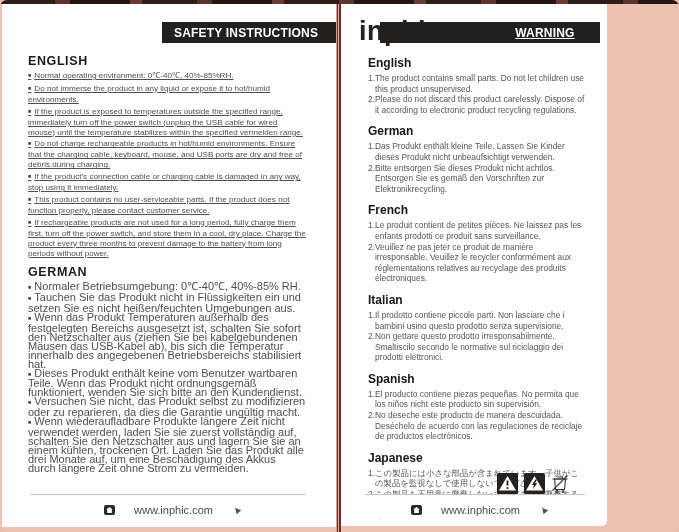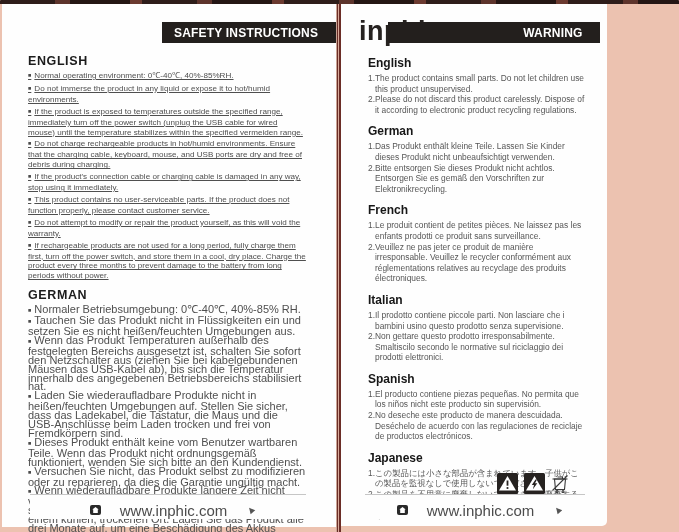--- a/index.html
+++ b/index.html
@@ -1,39 +1,39 @@
 <!DOCTYPE html>
 <html><head>
 <meta charset="utf-8">
 <style>
   html,body{margin:0;padding:0;}
   body{
     width:679px;height:532px;position:relative;overflow:hidden;
     font-family:"Liberation Sans", sans-serif;
     background:#e9bfae;
   }
-  .frame{position:absolute;inset:0;background:#ecc2b0;border-radius:1px;overflow:hidden;}
+  .frame{position:absolute;inset:0;background:#ecc2b0;border-radius:7px;overflow:hidden;}
   .topstrip{
     position:absolute;top:0;left:0;right:0;height:4px;z-index:6;
     background:repeating-linear-gradient(90deg,#2e1d1a 0 55px,#5d342c 55px 70px,#241614 70px 130px,#6b3a30 130px 142px);
   }
   .page{position:absolute;background:#fefefe;top:4px;}
   .page-left{left:2px;width:334px;height:523px;}
   .page-right{left:341px;width:266px;height:522px;border-radius:0 0 5px 0;}
   .divider{
     position:absolute;left:336px;top:0;width:5px;height:532px;z-index:5;
     background:linear-gradient(90deg,#c9a394 0 1px,#6b2d27 1px 2.5px,#d9ab9b 2.5px 3.5px,#6b2d27 3.5px 5px);
   }
   
   .bar{
     position:absolute;height:21px;background:#231f1d;color:#fff;
     display:flex;align-items:center;z-index:4;
   }
   .bar-left{top:18px;right:0;width:168px;justify-content:center;padding-right:6px;}
-  .bar-right{top:18px;right:7px;width:196px;justify-content:flex-end;padding-right:16px;}
+  .bar-right{top:18px;right:7px;width:196px;justify-content:flex-end;padding-right:24px;text-decoration:underline;}
   .bar span{
     font-weight:bold;font-size:12.5px;letter-spacing:.2px;
     transform:scaleX(.96);white-space:nowrap;
   }
   .logo{
     position:absolute;left:18px;top:12px;
     font-size:27px;font-weight:bold;letter-spacing:.5px;color:#262220;
     transform:scaleY(1.05);
   }
   
@@ -49,21 +49,21 @@
   .sec-title-right{font-size:12px;font-weight:bold;color:#171717;margin:9px 0 3px 0;}
   .rp-content section:first-child .sec-title-right{margin-top:0;}
   .ni{display:flex;color:#565656;font-size:8.4px;line-height:10.6px;}
   .ni .num{flex:0 0 auto;white-space:pre;}
   .ni .txt{flex:1;}
   
   .page-footer{position:absolute;text-align:center;z-index:3;background:#fefefe;}
   .pf-left{left:28px;right:30px;bottom:8px;}
   .pf-right{left:24px;right:22px;bottom:7px;}
   .frule{border:none;border-top:1px solid #c6c6c6;margin:0 0 6px 0;}
-  .furl{display:inline-flex;align-items:center;gap:19px;font-size:15px;color:#4c4c4c;padding-left:8px;}
+  .furl{display:inline-flex;align-items:center;gap:19px;font-size:11px;color:#4c4c4c;padding-left:8px;}
   .house{width:11px;height:10px;display:inline-block;}
   .cursor-mark{
     display:inline-block;width:0;height:0;margin-left:2px;
     border-left:3px solid transparent;border-right:3px solid transparent;
     border-bottom:6px solid #555;transform:rotate(-40deg);
   }
   
   .hazard-row{position:absolute;right:38px;top:469px;display:flex;align-items:flex-start;gap:6px;z-index:3;}
   .hz{width:21px;height:21px;display:block;}
   .weee{width:18px;height:23px;display:block;}
@@ -81,29 +81,27 @@
 
     <div class="lp-content">
       <section class="en">
         <h2 class="sec-title-left">ENGLISH</h2>
         <p class="b">Normal operating environment: 0℃-40℃, 40%-85%RH.</p>
         <p class="b">Do not immerse the product in any liquid or expose it to hot/humid environments.</p>
         <p class="b">If the product is exposed to temperatures outside the specified range, immediately turn off the power switch (unplug the USB cable for wired mouse) until the temperature stabilizes within the specified vermeiden range.</p>
         <p class="b">Do not charge rechargeable products in hot/humid environments. Ensure that the charging cable, keyboard, mouse, and USB ports are dry and free of debris during charging.</p>
         <p class="b">If the product's connection cable or charging cable is damaged in any way, stop using it immediately.</p>
         <p class="b">This product contains no user-serviceable parts. If the product does not function properly, please contact customer service.</p>
-        <p class="b">Do not attempt to modify or repair the product yourself, as this will void the warranty.</p>
         <p class="b">If rechargeable products are not used for a long period, fully charge them first, turn off the power switch, and store them in a cool, dry place. Charge the product every three months to prevent damage to the battery from long periods without power.</p>
       </section>
       <section class="de">
         <h2 class="sec-title-left sec-german-title">GERMAN</h2>
         <p class="b">Normaler Betriebsumgebung: 0℃-40℃, 40%-85% RH.</p>
         <p class="b">Tauchen Sie das Produkt nicht in Flüssigkeiten ein und setzen Sie es nicht heißen/feuchten Umgebungen aus.</p>
         <p class="b">Wenn das Produkt Temperaturen außerhalb des festgelegten Bereichs ausgesetzt ist, schalten Sie sofort den Netzschalter aus (ziehen Sie bei kabelgebundenen Mäusen das USB-Kabel ab), bis sich die Temperatur innerhalb des angegebenen Betriebsbereichs stabilisiert hat.</p>
-        <p class="b">Laden Sie wiederaufladbare Produkte nicht in heißen/feuchten Umgebungen auf. Stellen Sie sicher, dass das Ladekabel, die Tastatur, die Maus und die USB-Anschlüsse beim Laden trocken und frei von Fremdkörpern sind.</p>
         <p class="b">Dieses Produkt enthält keine vom Benutzer wartbaren Teile. Wenn das Produkt nicht ordnungsgemäß funktioniert, wenden Sie sich bitte an den Kundendienst.</p>
         <p class="b">Versuchen Sie nicht, das Produkt selbst zu modifizieren oder zu reparieren, da dies die Garantie ungültig macht.</p>
         <p class="b">Wenn wiederaufladbare Produkte längere Zeit nicht verwendet werden, laden Sie sie zuerst vollständig auf, schalten Sie den Netzschalter aus und lagern Sie sie an einem kühlen, trockenen Ort. Laden Sie das Produkt alle drei Monate auf, um eine Beschädigung des Akkus durch längere Zeit ohne Strom zu vermeiden.</p>
       </section>
     </div>
 
     <div class="page-footer pf-left">
       <hr class="frule">
       <span class="furl">
         <svg class="house" viewBox="0 0 11 10">

